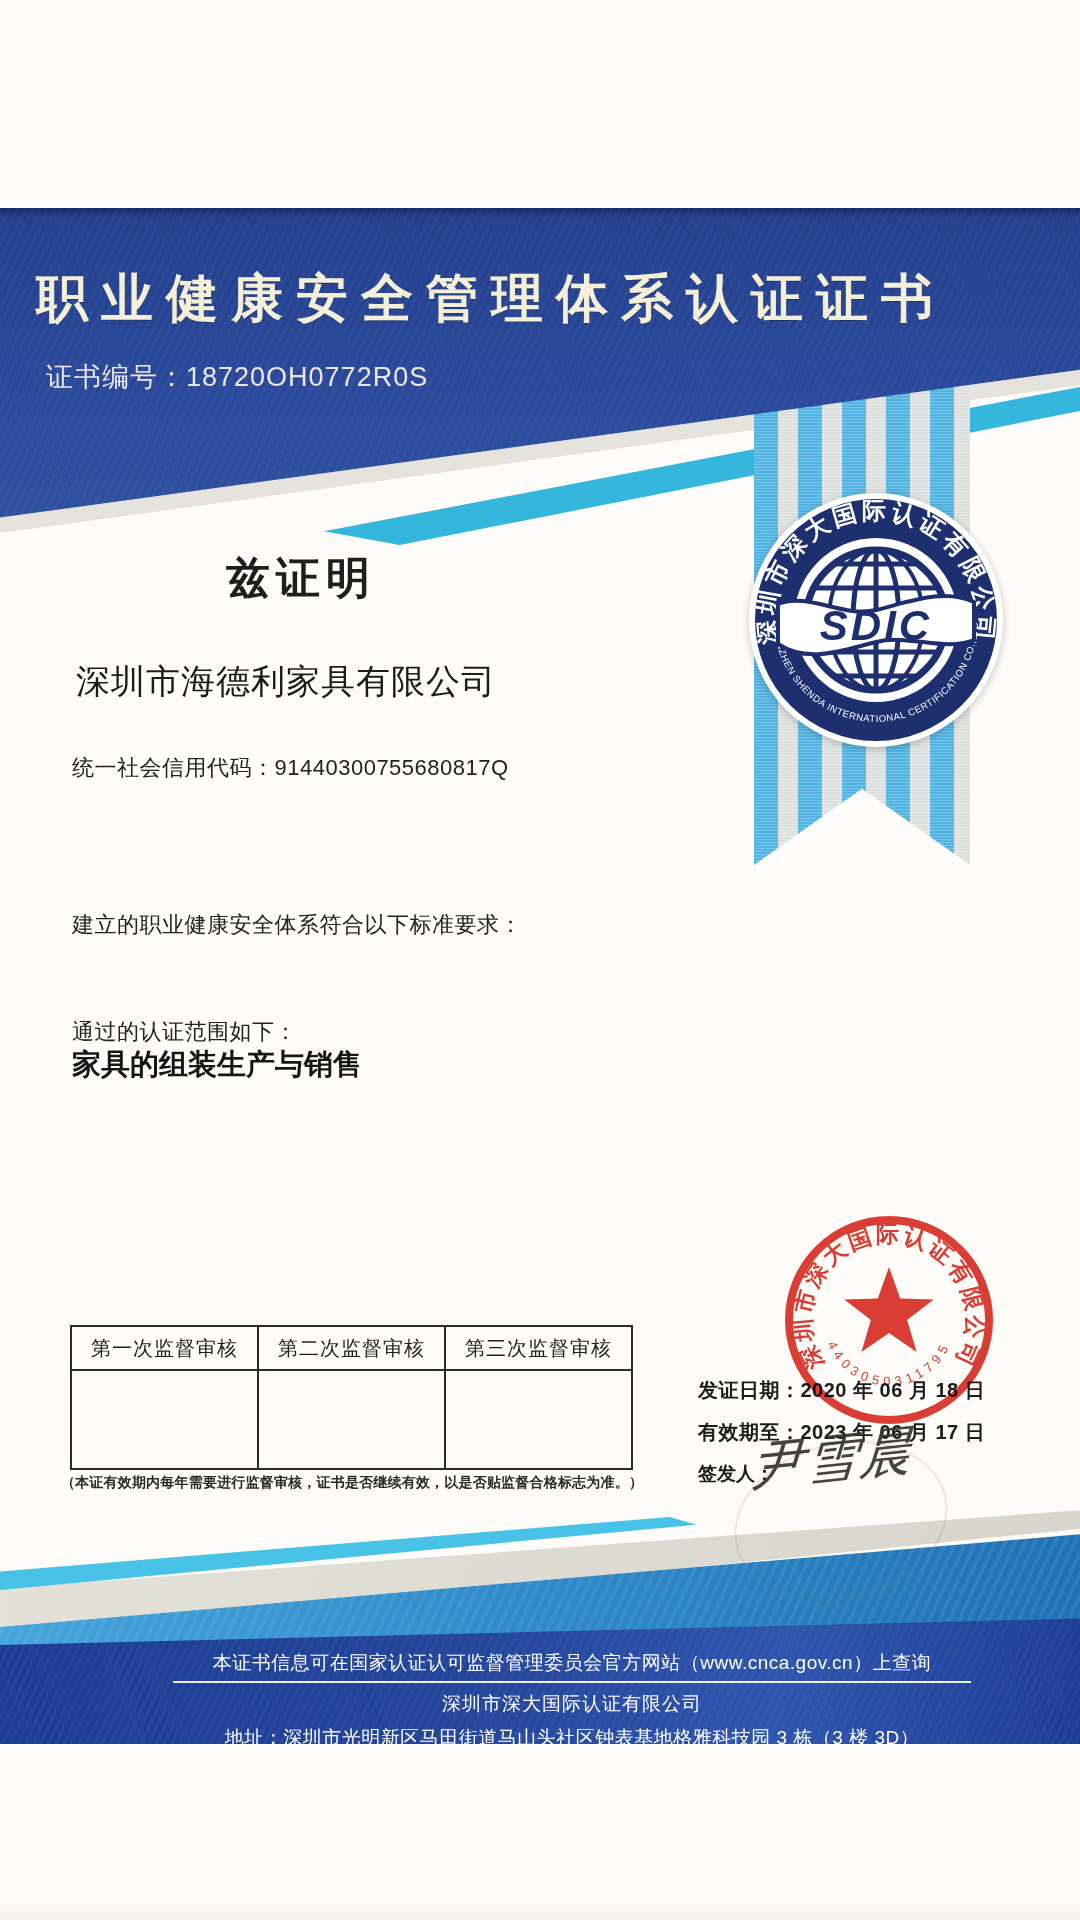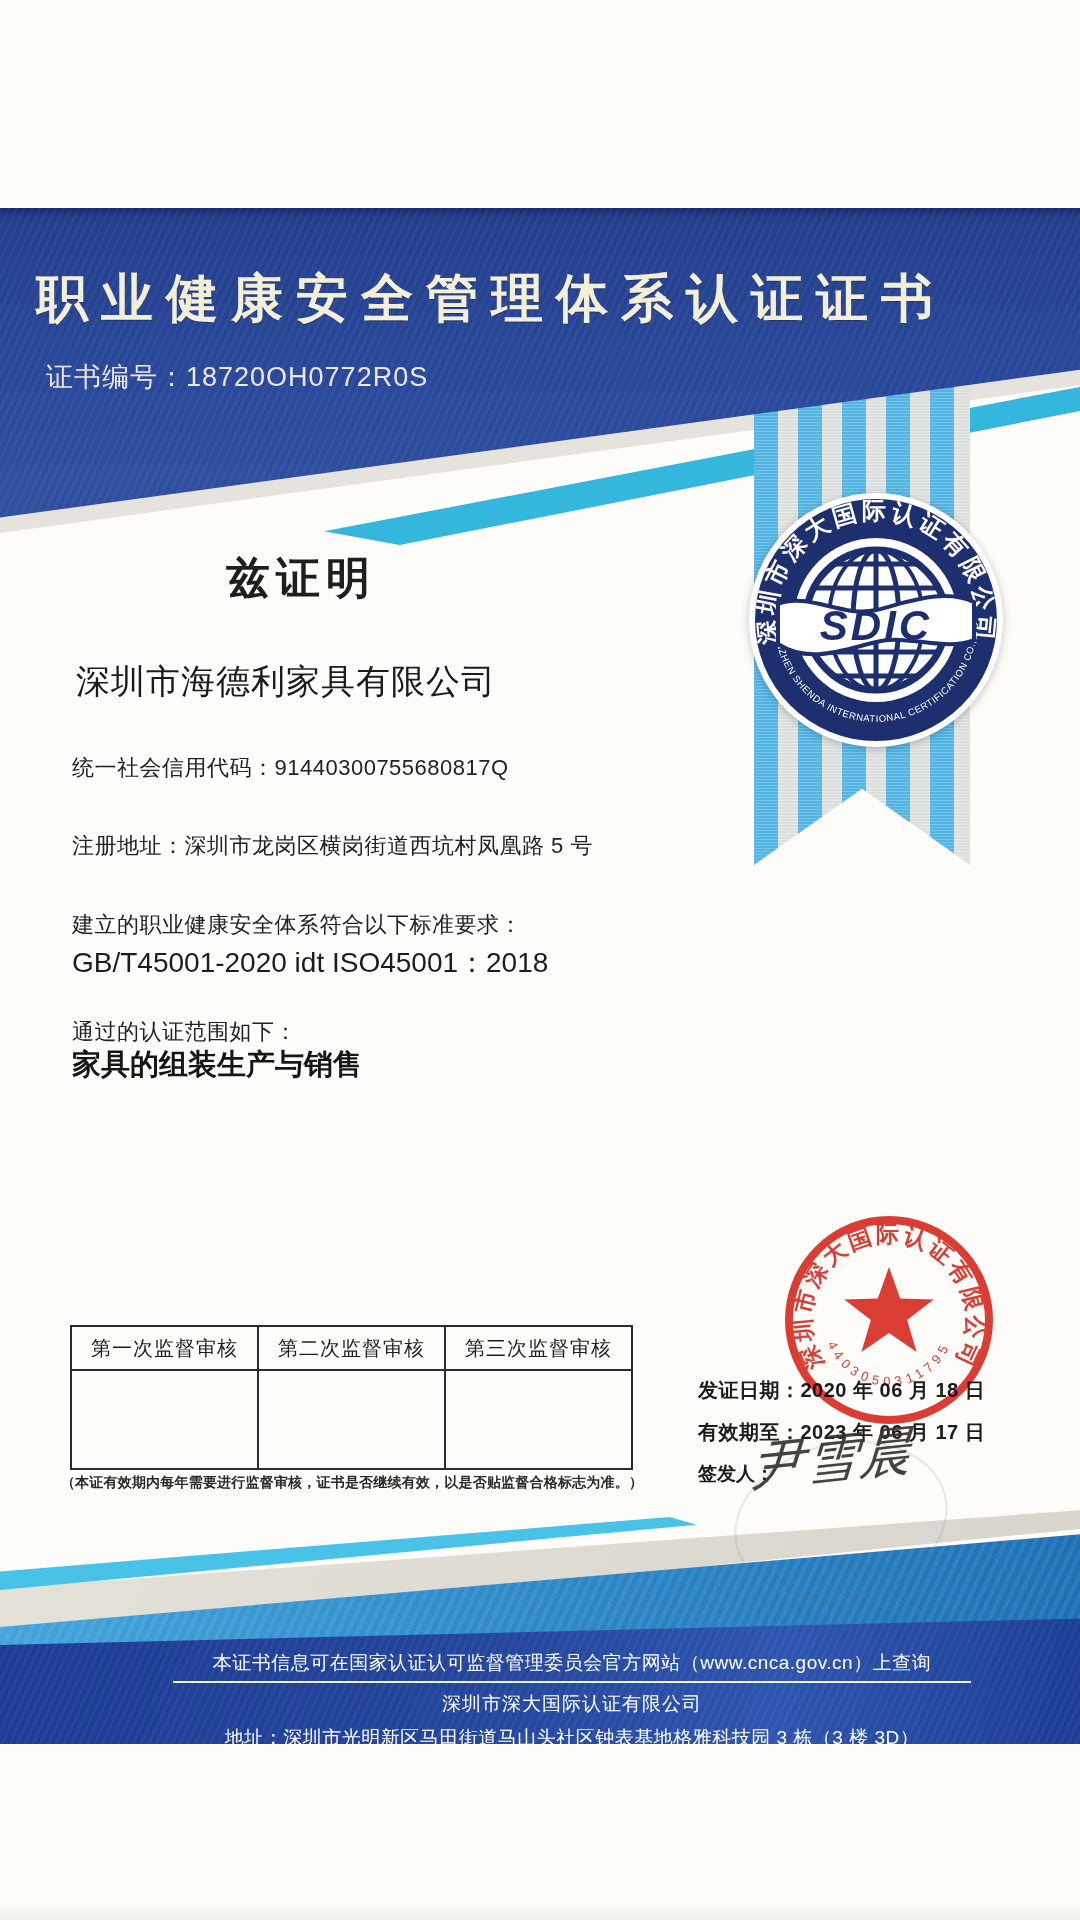--- a/index.html
+++ b/index.html
@@ -163,23 +163,21 @@
       <line x1="86" y1="184" x2="170" y2="184" stroke-width="5"></line>
       <line x1="128" y1="58" x2="128" y2="198" stroke-width="5"></line>
     </g>
     <path d="M30,112 C60,100 95,126 128,118 C161,110 196,96 226,110 L226,148 C196,160 161,142 128,150 C95,158 60,172 30,152 Z" fill="#ffffff" stroke="#1d2f6e" stroke-width="4"></path>
     <text x="128" y="148" text-anchor="middle" font-size="42" font-weight="bold" font-style="italic" letter-spacing="3" fill="#1d2f6e">SDIC</text>
   </svg>
 
   <div class="abs attest">兹证明</div>
   <div class="abs company">深圳市海德利家具有限公司</div>
   <div class="abs t-line credit"><span>统一社会信用代码：</span><span>91440300755680817Q</span></div>
-  <div class="abs t-line address"><span>注册地址：</span><span>深圳市龙岗区横岗街道西坑村凤凰路 5 号</span></div>
   <div class="abs t-line stdintro">建立的职业健康安全体系符合以下标准要求：</div>
-  <div class="abs standard">GB/T45001-2020 idt ISO45001：2018</div>
   <div class="abs t-line scopeintro">通过的认证范围如下：</div>
   <div class="abs scope">家具的组装生产与销售</div>
 
   <table class="abs audit">
     <tbody>
         <tr>
       <th>第一次监督审核</th>
       <th>第二次监督审核</th>
       <th>第三次监督审核</th>
     </tr>

